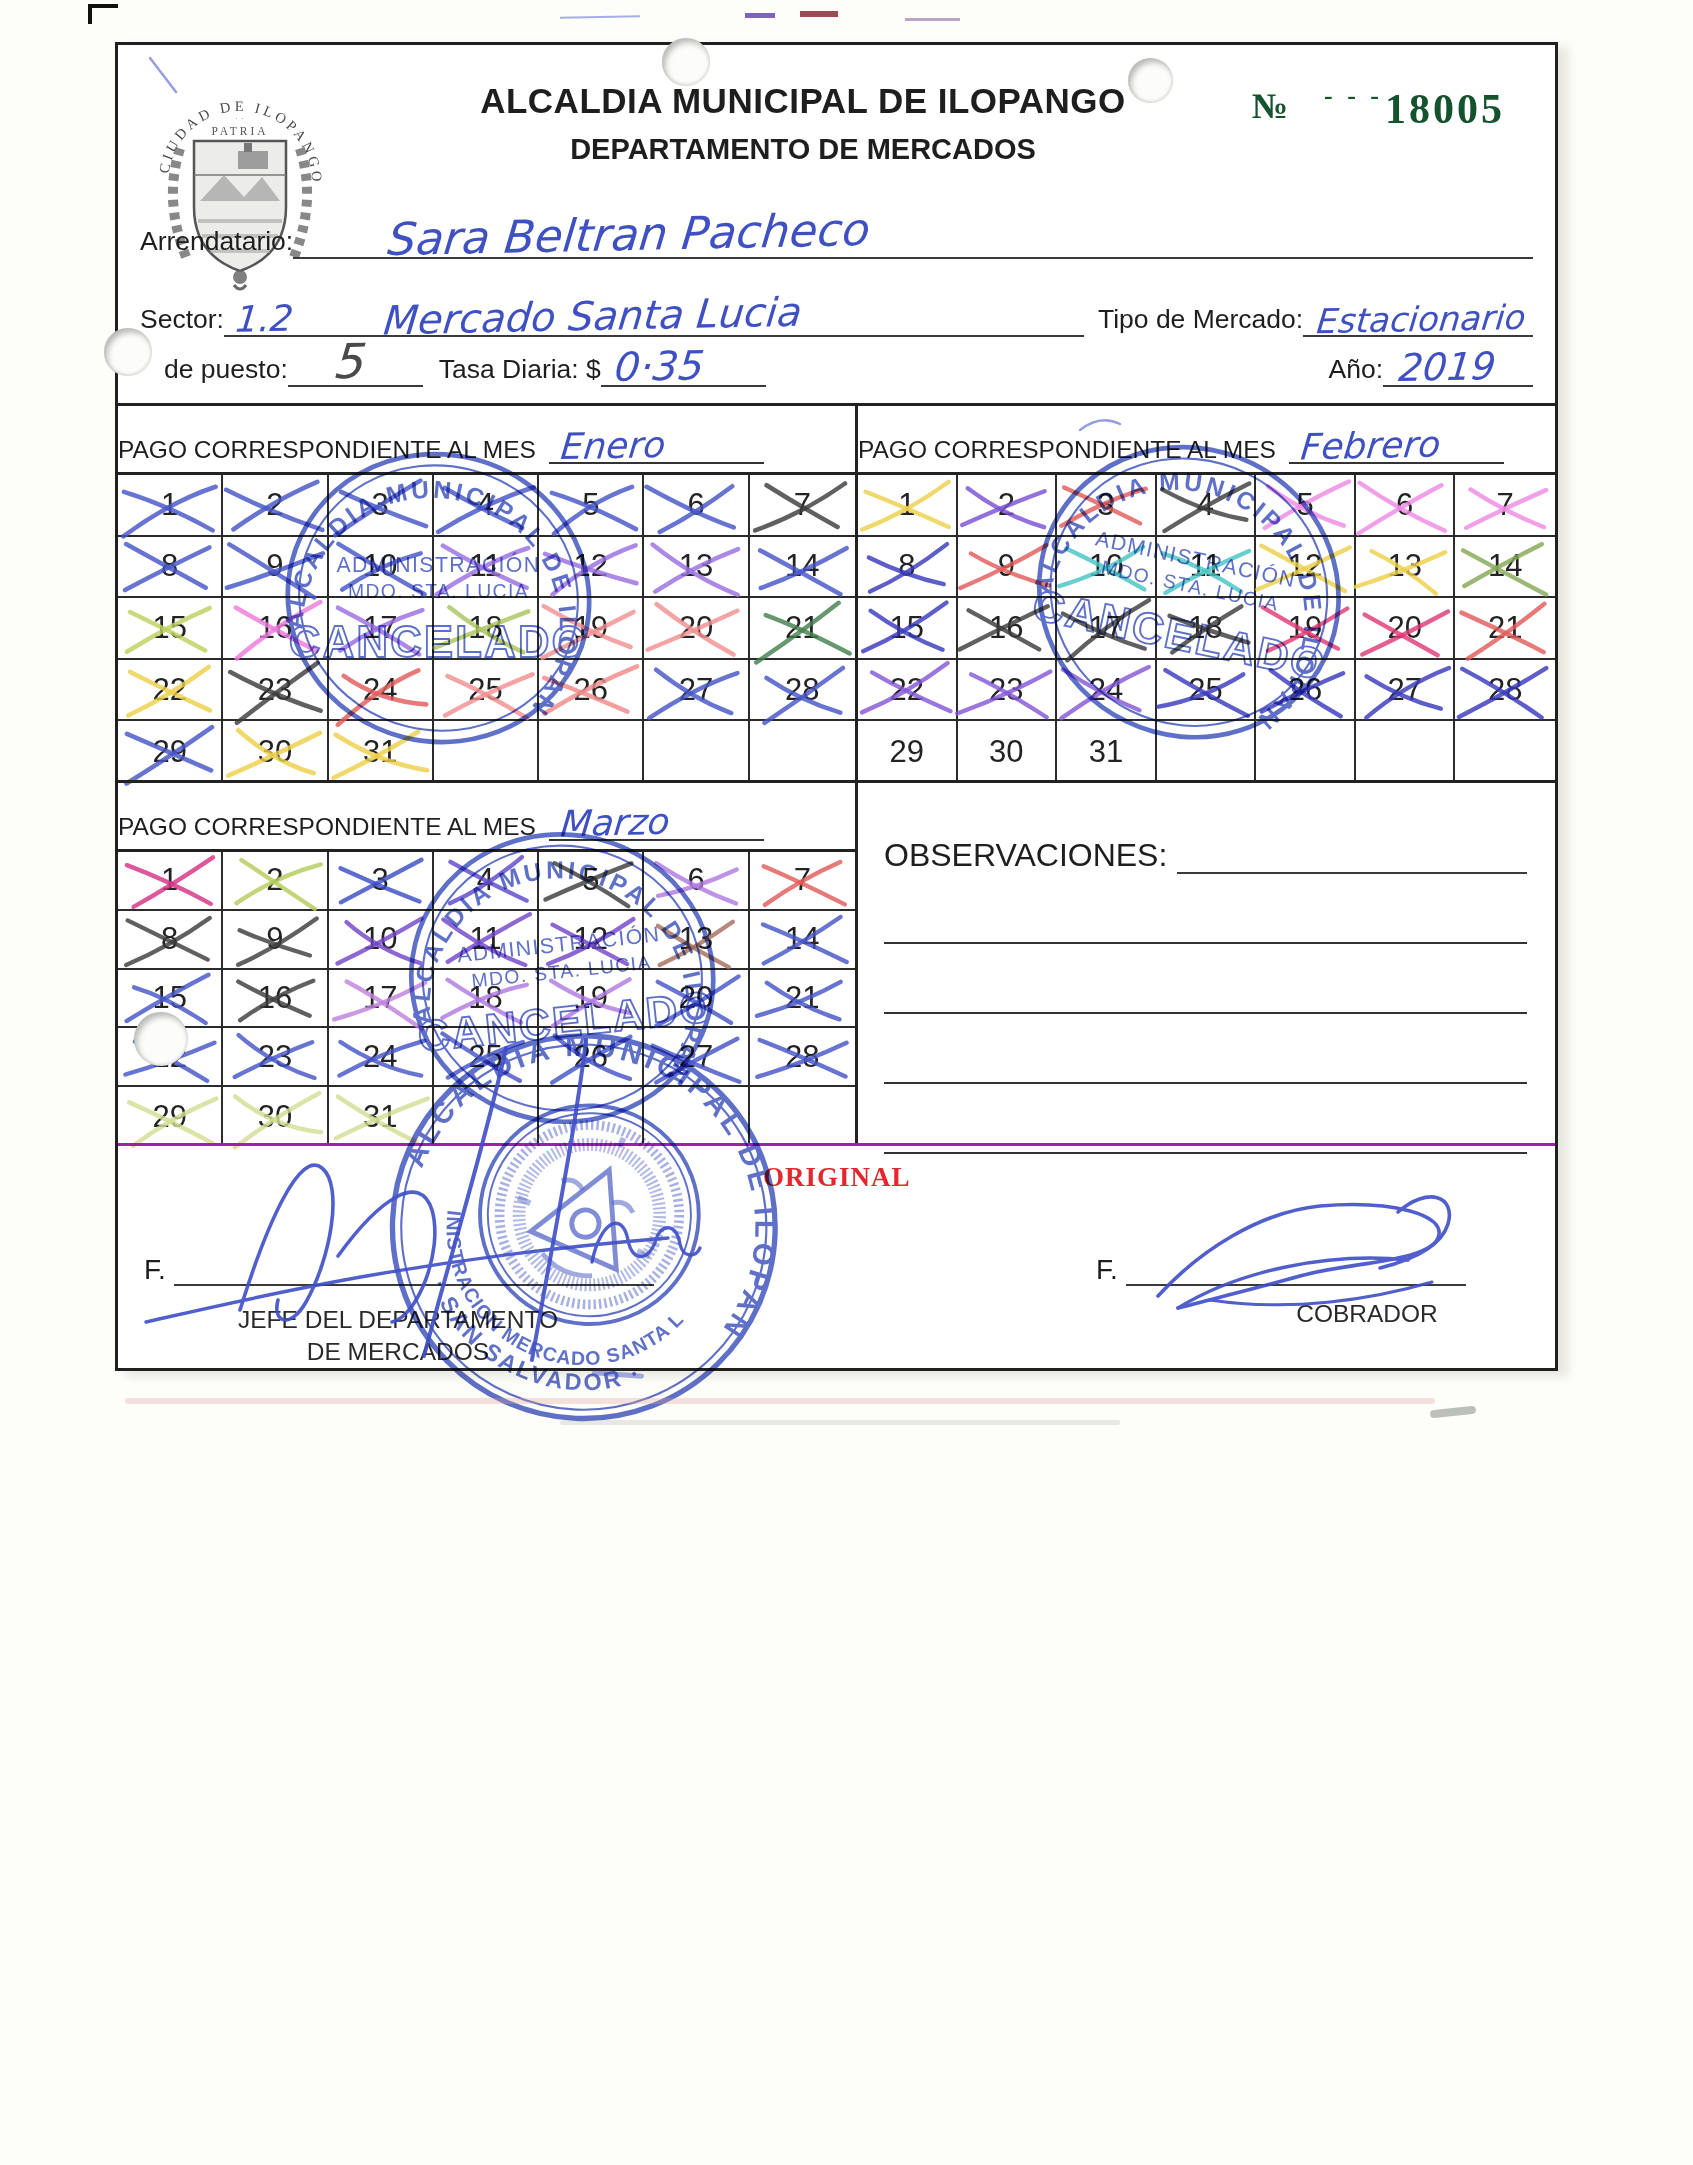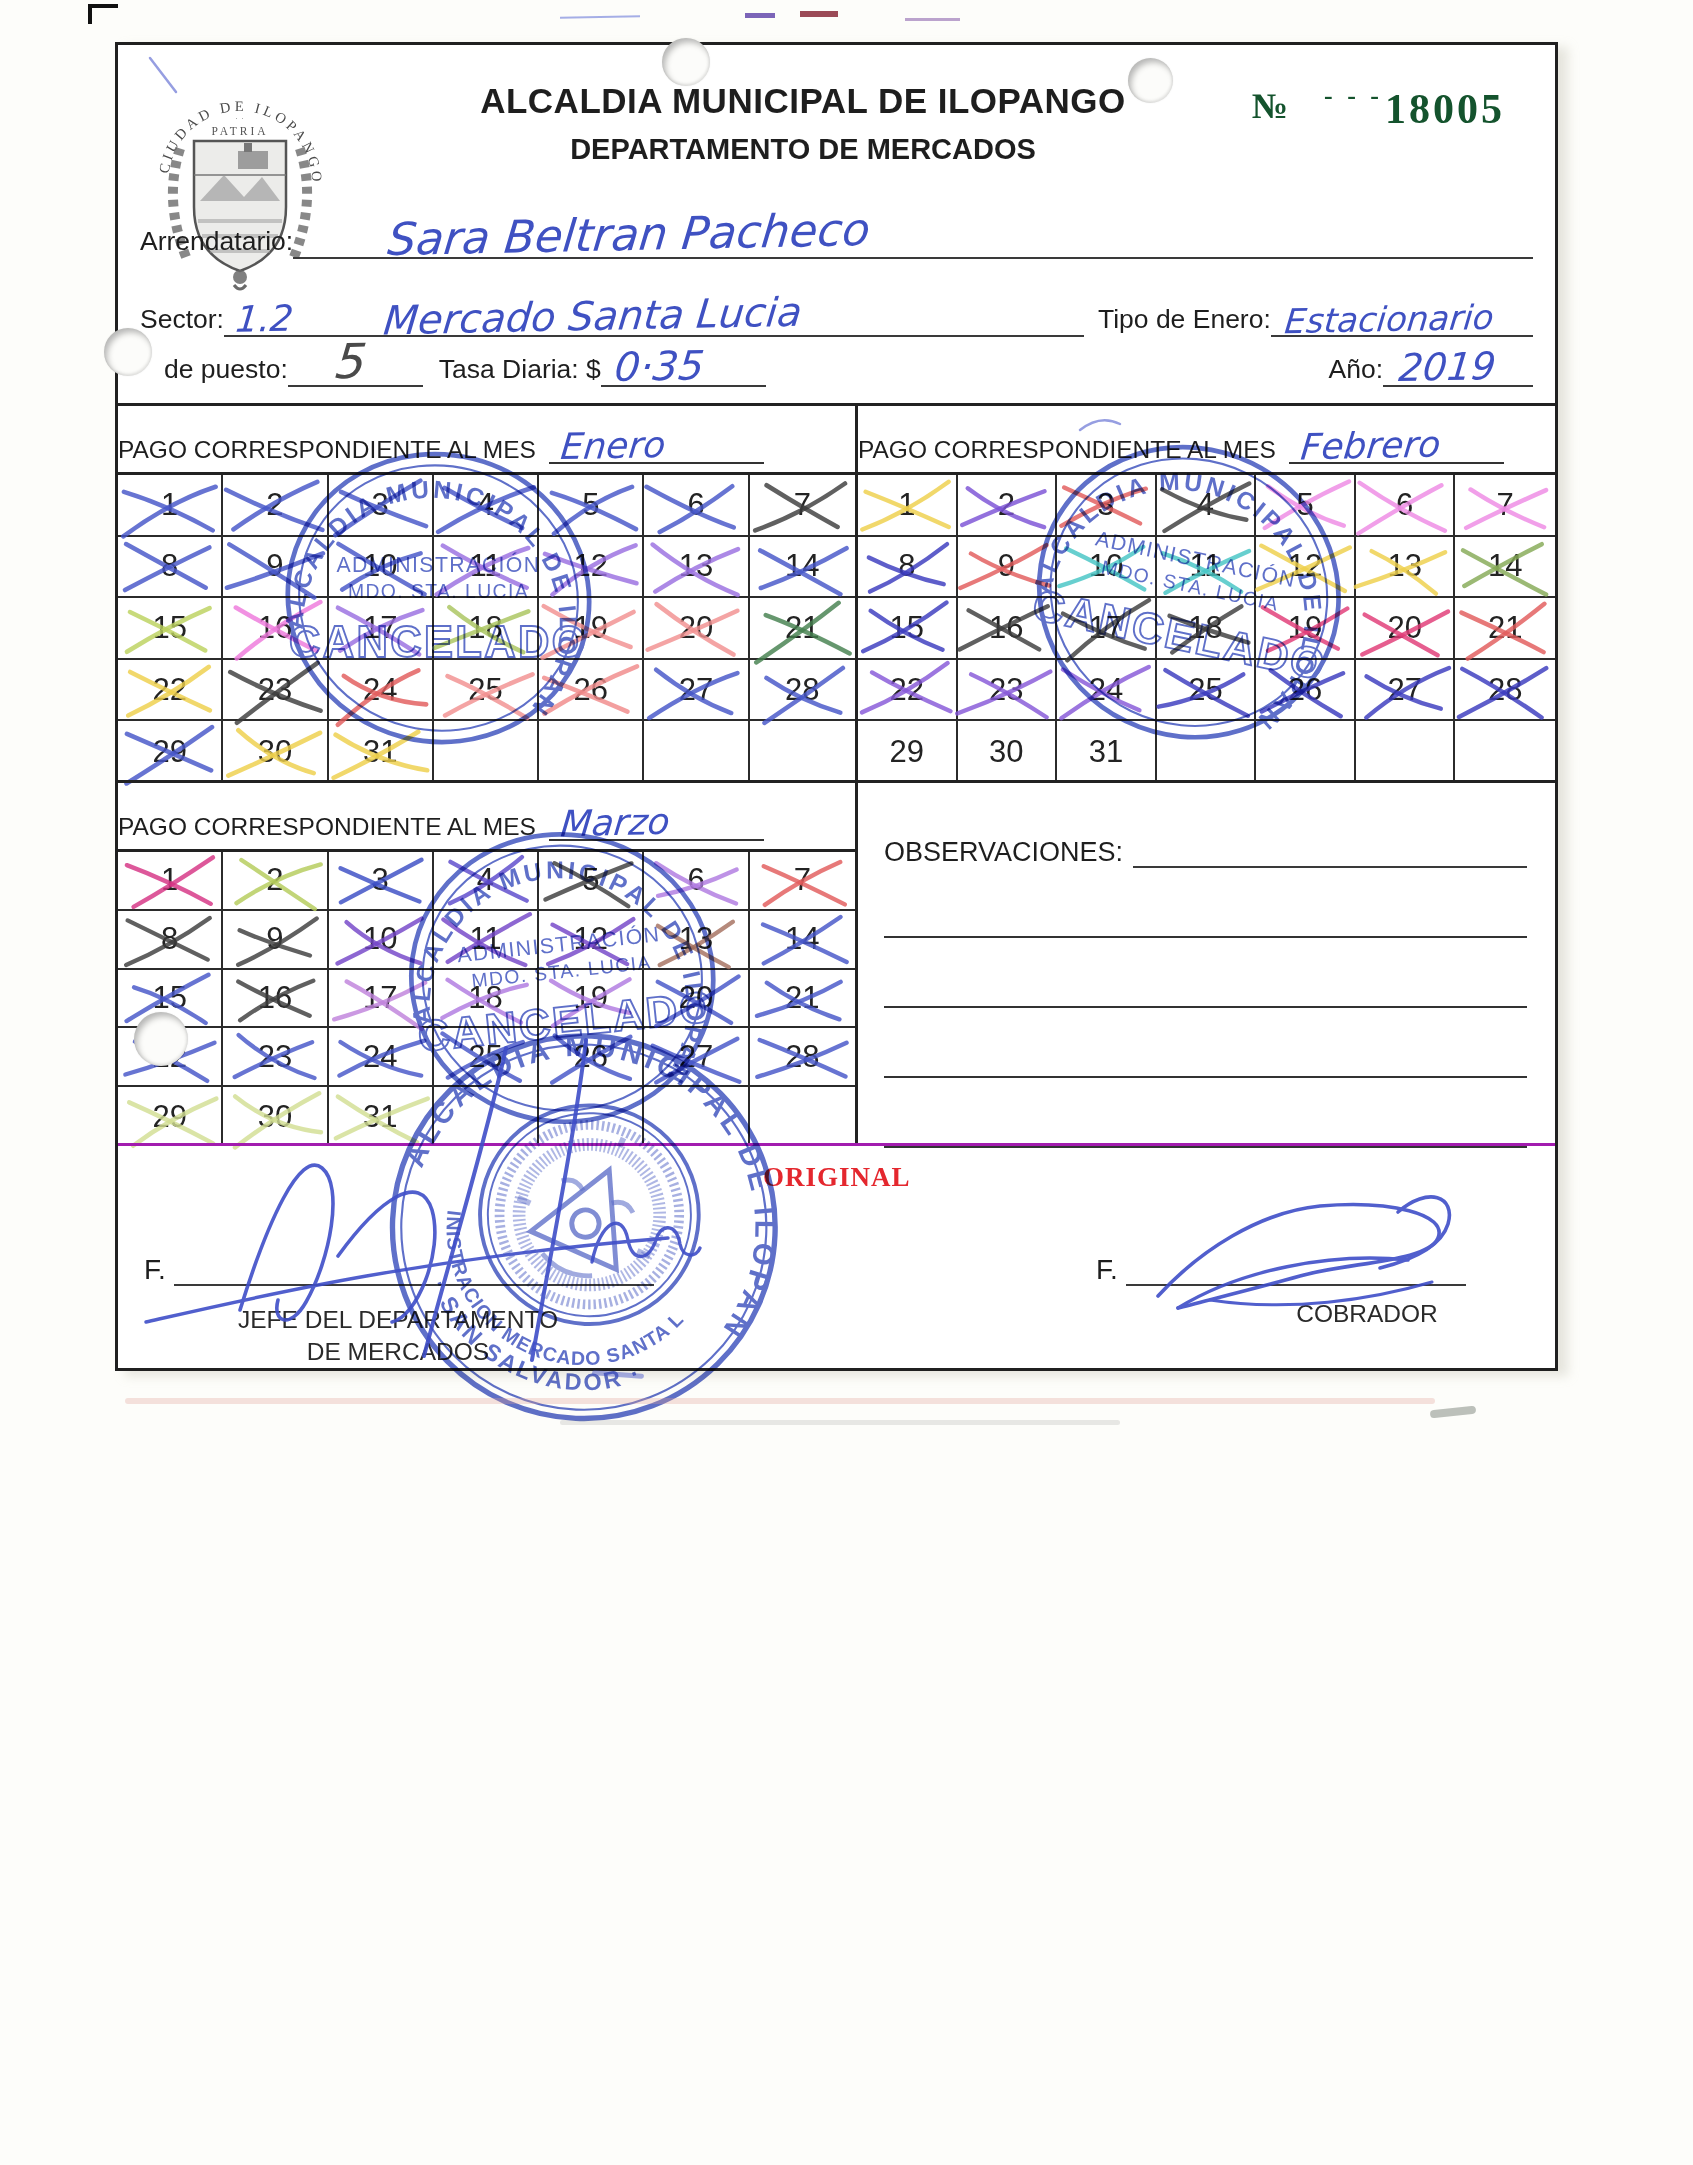--- a/index.html
+++ b/index.html
@@ -42,21 +42,21 @@
   .mh-line .hand{position:absolute;left:12px;bottom:-4px;font-size:36px}
   .mgrid{position:absolute;left:0;top:66px;right:0;bottom:0;display:grid;
     grid-template-columns:repeat(7,1fr);grid-template-rows:repeat(5,1fr);border-top:3px solid #222}
   .cell{border-right:2.5px solid #2b2b2b;border-bottom:2.5px solid #2b2b2b;
     position:relative;display:flex;align-items:center;justify-content:center;
     font-size:31px;color:#232323}
   .cell:nth-child(7n){border-right:none}
   .cell:nth-last-child(-n+7){border-bottom:none}
   .cross{position:absolute;left:-4px;top:-3px;width:108%;height:110%;overflow:visible;pointer-events:none}
   
-  .obs{padding:54px 28px 0 26px;font-size:27px}
+  .obs{padding:54px 28px 0 26px;font-size:32px}
   .obs-first{display:flex;align-items:flex-end}
   .obs-first .wline{flex:1;margin-left:10px;height:20px}
   .obs-line{border-bottom:2.5px solid #333;margin-top:68px}
   
   .sigstrip{position:absolute;left:0;right:0;top:1098px;bottom:0;border-top:3px solid #a21caf}
   .original{position:absolute;left:645px;top:16px;color:#e4272e;font-family:"Liberation Serif",serif;
     font-weight:bold;font-size:27px;letter-spacing:1px}
   .fblock{position:absolute;display:flex;align-items:flex-end;font-size:28px}
   .fblock .wline{height:10px}
   .fb-left{left:26px;top:108px}
@@ -116,21 +116,21 @@
       <span class="hand" style="left:95px;font-size:45px">Sara Beltran Pacheco</span>
     </span>
   </div>
 
   <div class="fieldrow" style="top:254px">
     <span class="lab">Sector:</span>
     <span class="wline" style="width:860px">
       <span class="hand" style="left:12px;font-size:36px">1.2</span>
       <span class="hand" style="left:160px;font-size:40px">Mercado Santa Lucia</span>
     </span>
-    <span class="lab" style="margin-left:14px">Tipo de Enero:</span>
+    <span class="lab" style="margin-left:14px">Tipo de Mercado:</span>
     <span class="wline" style="flex:1">
       <span class="hand" style="left:14px;font-size:34px">Estacionario</span>
     </span>
   </div>
 
   <div class="fieldrow" style="top:304px">
     <span class="lab" style="margin-left:24px">de puesto:</span>
     <span class="wline" style="width:135px">
       <span class="hand" style="left:48px;font-size:48px;color:#4a4a4a">5</span>
     </span>

